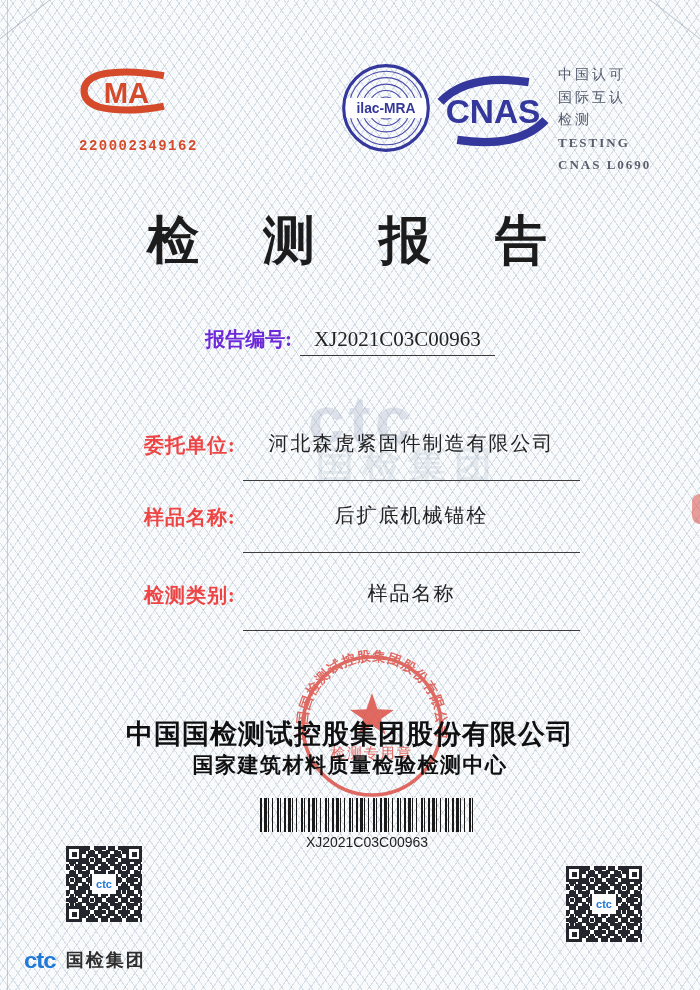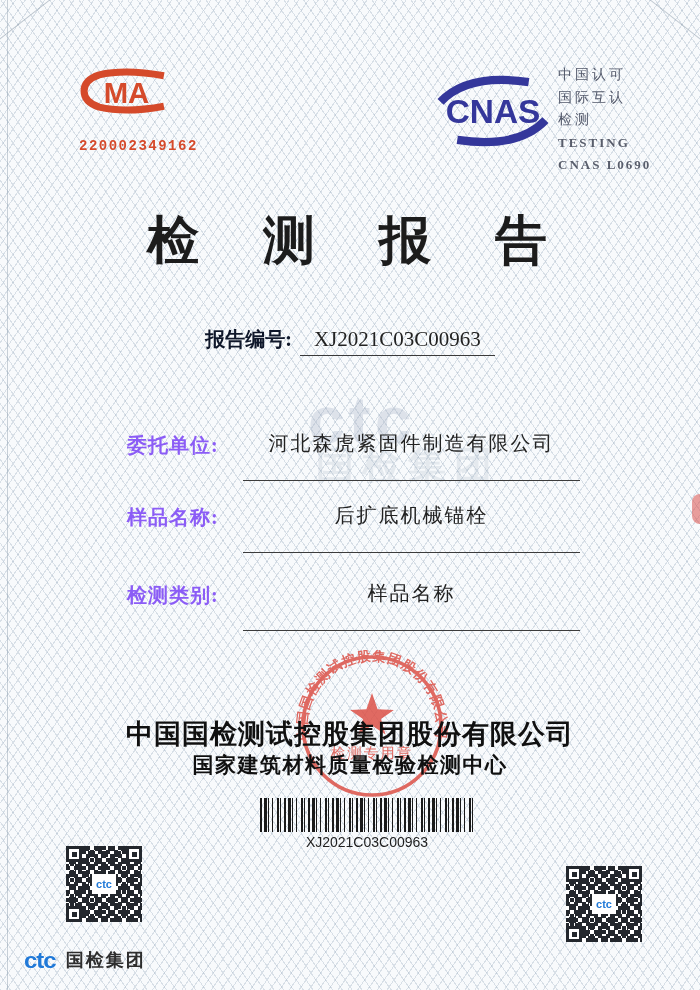--- a/index.html
+++ b/index.html
@@ -32,32 +32,32 @@
   .accred .en{font-family:Liberation Serif, serif;font-size:13px;font-weight:bold;
     letter-spacing:2px;line-height:22px;color:#585d6b}
 
   
   .title{position:absolute;left:0;top:206px;width:100%;margin:0;z-index:2;
     text-align:center;font-size:52px;font-weight:bold;color:#1c1c1c;letter-spacing:6px}
 
   
   .report-no{position:absolute;left:0;top:326px;width:100%;z-index:2;
     display:flex;justify-content:center;align-items:baseline;gap:8px}
-  .report-no .rlabel{font-size:20px;font-weight:bold;color:#0f172a}
+  .report-no .rlabel{font-size:20px;font-weight:bold;color:#6d28d9}
   .report-no .rvalue{font-size:21px;color:#222;border-bottom:1.5px solid #3a3a3a;padding:0 14px 3px}
 
   
   .wm{position:absolute;z-index:1;font-family:"Liberation Sans",sans-serif;font-weight:bold}
   .wm-logo{left:308px;top:382px;font-size:66px;color:rgba(158,173,192,.30);letter-spacing:4px}
   .wm-co{left:316px;top:440px;font-size:38px;color:rgba(158,173,192,.22);letter-spacing:8px}
 
   
   .field{position:absolute;left:0;width:100%;z-index:2}
   .f1{top:430px}.f2{top:502px}.f3{top:580px}
-  .flabel{position:absolute;left:127px;top:2px;font-size:20px;font-weight:bold;color:#8b5cf6;letter-spacing:1px}
+  .flabel{position:absolute;left:144px;top:2px;font-size:20px;font-weight:bold;color:#ef4444;letter-spacing:1px}
   .fvalue{position:absolute;left:243px;top:0;width:337px;height:26px;text-align:center;
     font-size:20px;color:#222;letter-spacing:2px;padding-bottom:24px;border-bottom:1.5px solid #3c3c3c}
 
   
   .stamp{position:absolute;left:296px;top:650px;z-index:3;opacity:.85}
 
   
   .issuer1{position:absolute;left:0;top:716px;width:100%;text-align:center;z-index:4;
     font-size:27px;font-weight:bold;color:#101010;letter-spacing:1px}
   .issuer2{position:absolute;left:0;top:751px;width:100%;text-align:center;z-index:4;
@@ -109,20 +109,35 @@
   <div class="edge-stamp"></div>
 
   <div class="cma">
     <svg width="96" height="54" viewBox="0 0 190 104">
       <path d="M170 22 Q95 8 42 20 Q12 30 12 52 Q12 74 42 84 Q95 96 170 82" fill="none" stroke="#d54a2b" stroke-width="14"></path>
       <text x="96" y="76" text-anchor="middle" font-size="58" font-weight="bold" fill="#d54a2b">MA</text>
     </svg>
   </div>
   <div class="cma-number">220002349162</div>
 
+  <div class="ilac">
+    <svg width="92" height="92" viewBox="0 0 100 100">
+      <g stroke="#4a4daa" fill="none" stroke-width="1.2">
+        <circle cx="50" cy="50" r="40"></circle>
+          <circle cx="50" cy="50" r="33"></circle>
+        <circle cx="50" cy="50" r="26"></circle>
+          <circle cx="50" cy="50" r="19"></circle>
+        <circle cx="50" cy="50" r="12"></circle>
+          <circle cx="50" cy="50" r="5"></circle>
+      </g>
+      <rect x="3" y="39" width="94" height="22" fill="#ffffff"></rect>
+      <circle cx="50" cy="50" r="46" fill="none" stroke="#34379b" stroke-width="3.4"></circle>
+      <text x="50" y="55.5" text-anchor="middle" font-size="15" font-weight="bold" fill="#34379b">ilac-MRA</text>
+    </svg>
+  </div>
 
   <div class="cnas">
     <svg width="114" height="82" viewBox="0 0 150 104">
       <path d="M6 40 Q42 2 122 14" fill="none" stroke="#34379b" stroke-width="11"></path>
       <path d="M144 64 Q108 102 28 90" fill="none" stroke="#34379b" stroke-width="11"></path>
       <text x="75" y="68" text-anchor="middle" font-size="44" font-weight="bold" fill="#34379b">CNAS</text>
     </svg>
   </div>
 
   <div class="accred">

